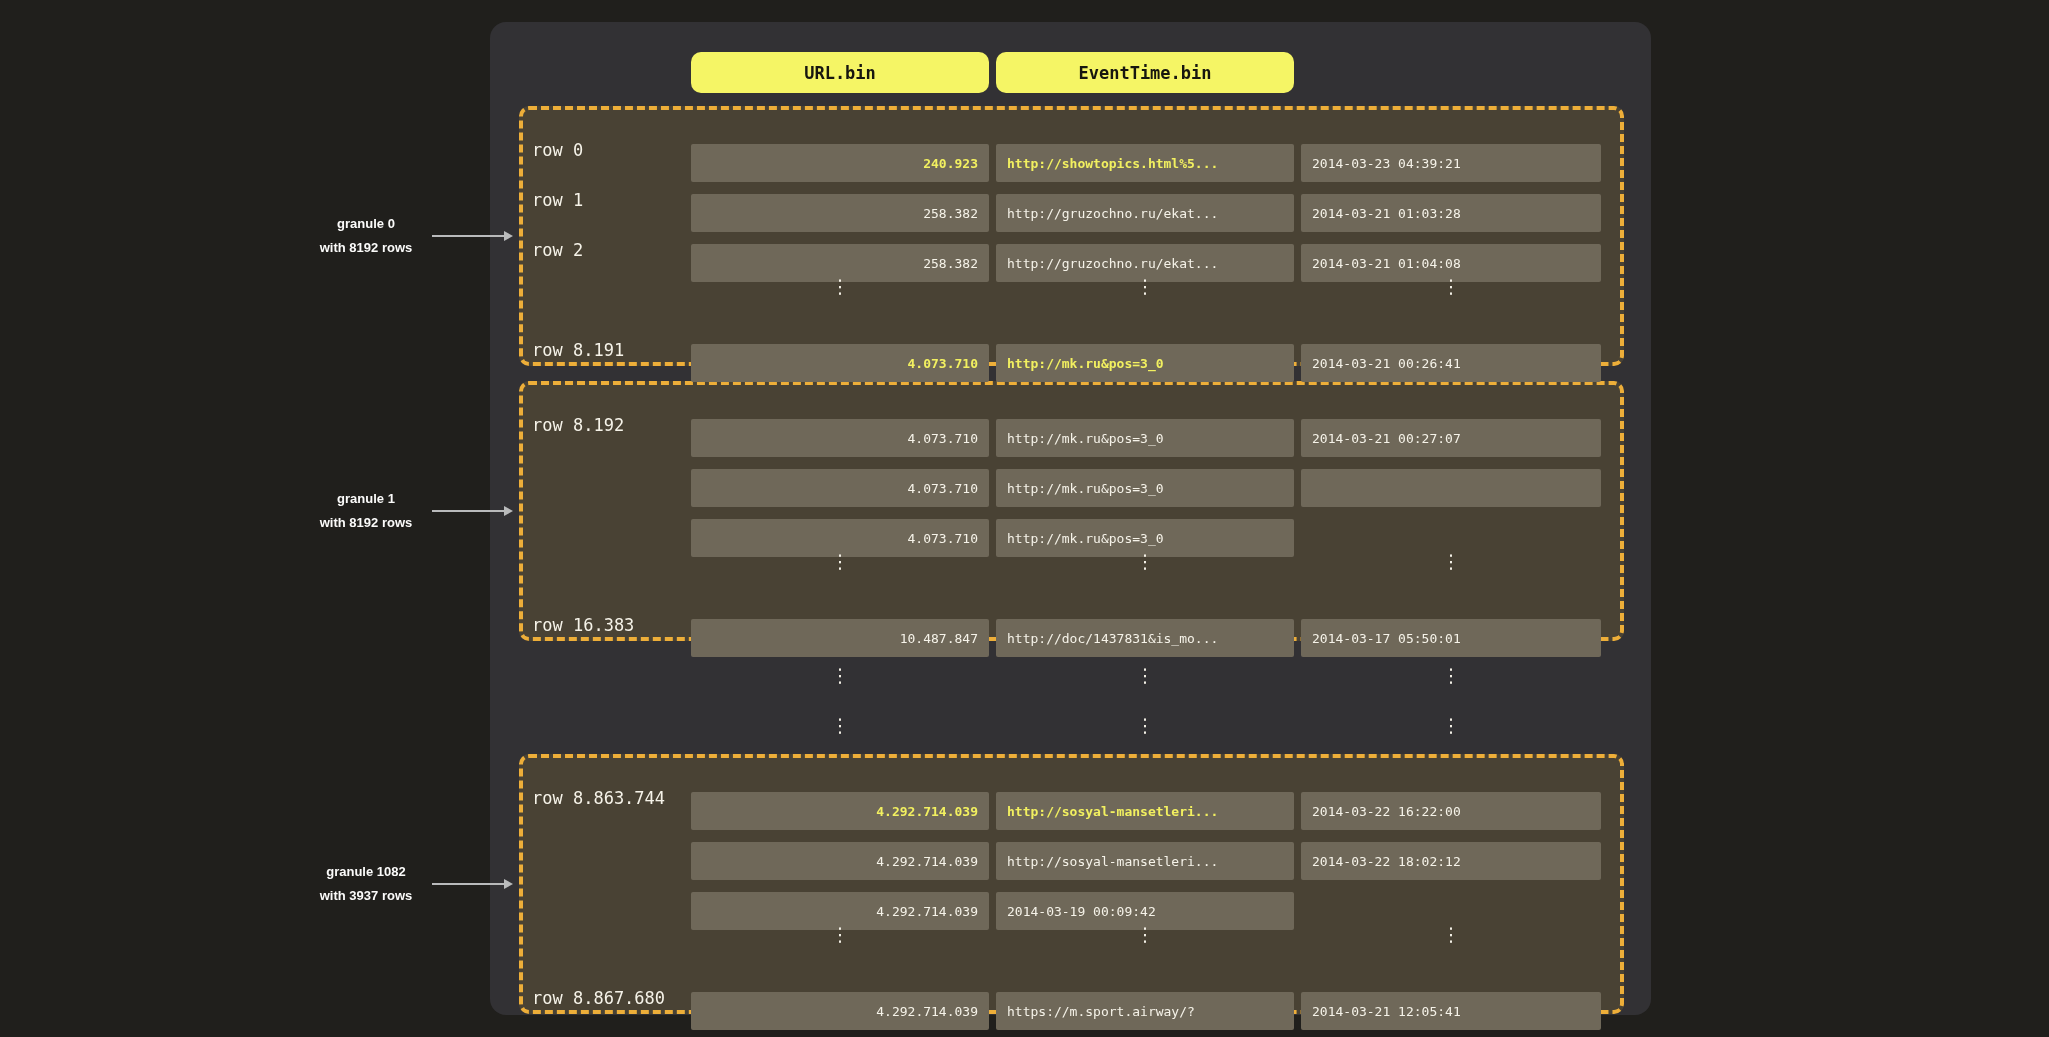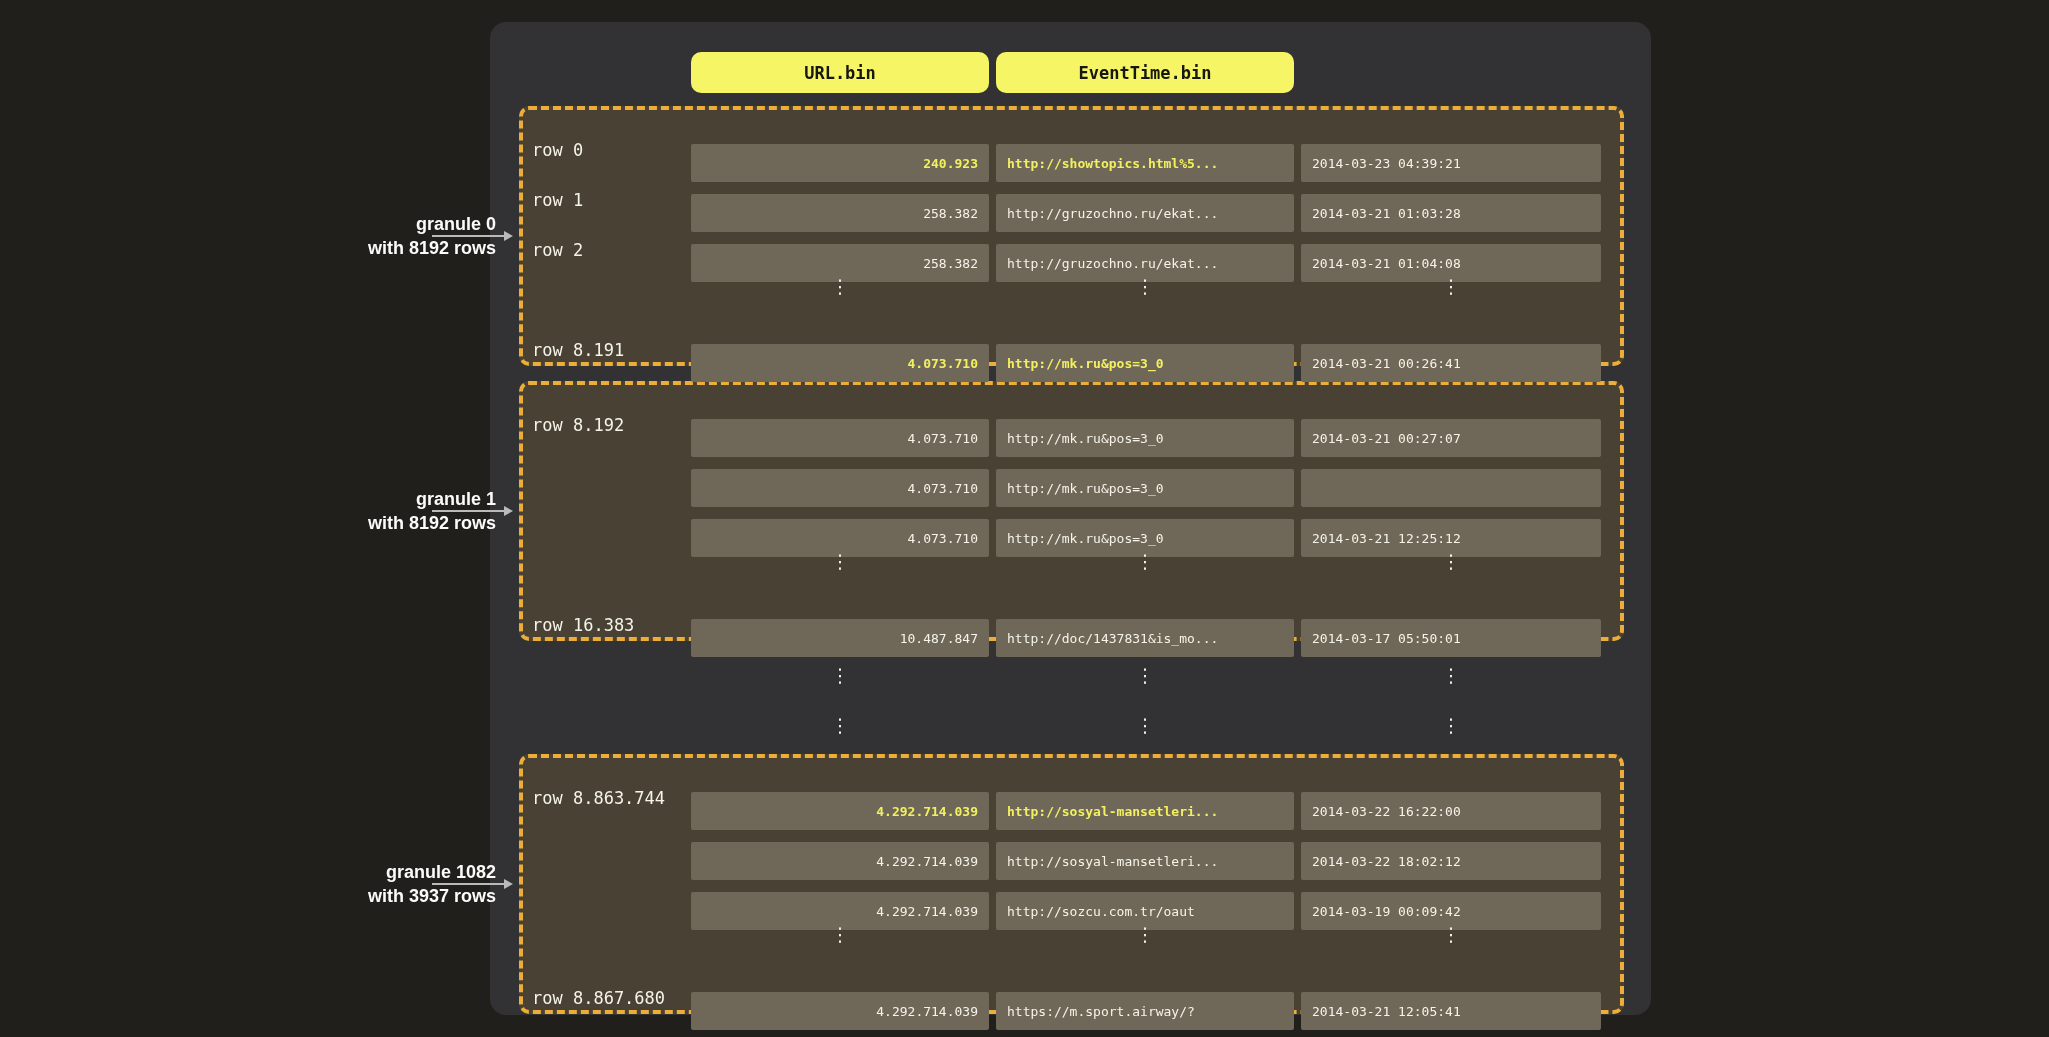--- a/index.html
+++ b/index.html
@@ -81,25 +81,25 @@
     line-height: 38px;
   }
   .mid-section { margin: 12px 27px 12px 42px; }
   .mid-row { height: 36px; margin-bottom: 14px; }
   .mid-row:last-child { margin-bottom: 0; }
   .side-label {
     position: absolute;
     left: 236px;
     width: 260px;
     transform: translateY(-50%);
-    text-align: right;
+    text-align: center;
     color: #fbfbfa;
     font-family: "Liberation Sans", sans-serif;
     font-weight: bold;
-    font-size: 18px;
+    font-size: 13px;
     line-height: 24px;
   }
   .arrow {
     position: absolute;
     left: 432px;
     width: 72px;
     height: 2px;
     background: var(--arrow-gray);
     transform: translateY(-50%);
   }
@@ -164,21 +164,20 @@
         <div class="grid g-row">
           <div class="row-label"></div>
           <div class="cell num">4.073.710</div>
           <div class="cell">http://mk.ru&amp;pos=3_0</div>
           <div class="cell"></div>
         </div>
         <div class="grid g-row">
           <div class="row-label"></div>
           <div class="cell num">4.073.710</div>
           <div class="cell">http://mk.ru&amp;pos=3_0</div>
-          <div class="cell">2014-03-21 12:25:12</div>
         </div>
         <div class="grid g-row">
           <div></div>
           <div class="dots">⋮</div>
           <div class="dots">⋮</div>
           <div class="dots">⋮</div>
         </div>
         <div class="grid g-row">
           <div class="row-label">row 16.383</div>
           <div class="cell num">10.487.847</div>
@@ -209,21 +208,20 @@
         </div>
         <div class="grid g-row">
           <div class="row-label"></div>
           <div class="cell num">4.292.714.039</div>
           <div class="cell">http://sosyal-mansetleri...</div>
           <div class="cell">2014-03-22 18:02:12</div>
         </div>
         <div class="grid g-row">
           <div class="row-label"></div>
           <div class="cell num">4.292.714.039</div>
-          <div class="cell">http://sozcu.com.tr/oaut</div>
           <div class="cell">2014-03-19 00:09:42</div>
         </div>
         <div class="grid g-row">
           <div></div>
           <div class="dots">⋮</div>
           <div class="dots">⋮</div>
           <div class="dots">⋮</div>
         </div>
         <div class="grid g-row">
           <div class="row-label">row 8.867.680</div>

